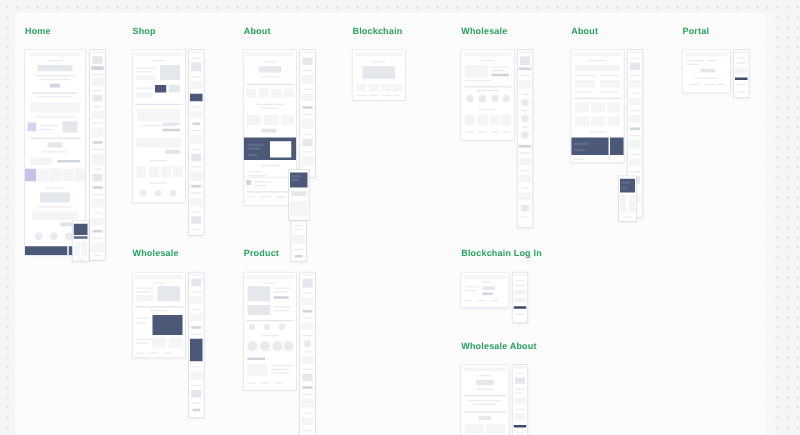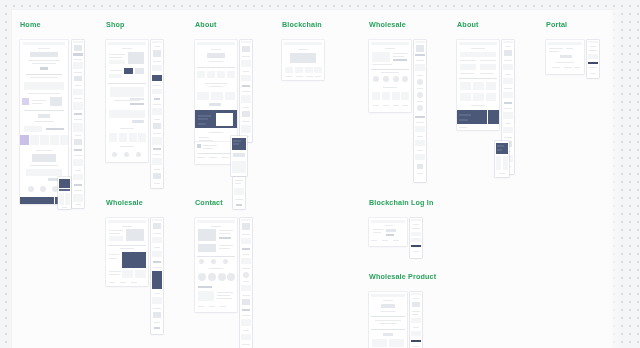--- a/index.html
+++ b/index.html
@@ -505,21 +505,21 @@
         <div class="blk txt" style="left:2px;top:90px;width:8px;"></div>
         <div class="blk m" style="left:2px;top:94px;width:8px;height:6px;"></div>
         <div class="blk txt" style="left:3px;top:104px;width:6px;"></div>
         <div class="blk d" style="left:3px;top:109px;width:6px;height:2px;"></div>
       </div>
 
     </div>
   </div>
 
   <div class="group" style="left:195px;top:198px;">
-    <div class="group-label">Contact</div>
+    <div class="group-label">Product</div>
     <div class="group-body">
 
       <div class="frame" style="left:0;top:6px;width:42px;height:94px;">
         <div class="blk l" style="left:2px;top:2px;width:38px;height:3px;"></div>
         <div class="blk txt" style="left:16px;top:8px;width:10px;"></div>
         <div class="blk m" style="left:3px;top:11px;width:18px;height:12px;"></div>
         <div class="blk txt" style="left:24px;top:12px;width:14px;"></div>
         <div class="blk txt" style="left:24px;top:15px;width:11px;"></div>
         <div class="blk d" style="left:24px;top:19px;width:12px;height:2px;"></div>
         <div class="blk m" style="left:3px;top:26px;width:18px;height:8px;"></div>
@@ -593,21 +593,21 @@
         <div class="blk l" style="left:1px;top:14px;width:10px;height:4px;"></div>
         <div class="blk l" style="left:1px;top:20px;width:10px;height:4px;"></div>
         <div class="blk navyline" style="left:1px;top:27px;width:10px;height:2px;"></div>
         <div class="blk txt" style="left:3px;top:33px;width:6px;"></div>
       </div>
 
     </div>
   </div>
 
   <div class="group" style="left:369px;top:272px;">
-    <div class="group-label">Wholesale Product</div>
+    <div class="group-label">Wholesale About</div>
     <div class="group-body">
 
       <div class="frame" style="left:0;top:6px;width:38px;height:70px;">
         <div class="blk l" style="left:2px;top:2px;width:34px;height:3px;"></div>
         <div class="blk txt" style="left:14px;top:8px;width:10px;"></div>
         <div class="blk m" style="left:12px;top:12px;width:14px;height:4px;"></div>
         <div class="blk txt" style="left:12px;top:19px;width:14px;"></div>
         <div class="blk line" style="left:2px;top:24px;width:34px;"></div>
         <div class="blk txt" style="left:6px;top:28px;width:26px;"></div>
         <div class="blk txt" style="left:10px;top:31px;width:18px;"></div>

